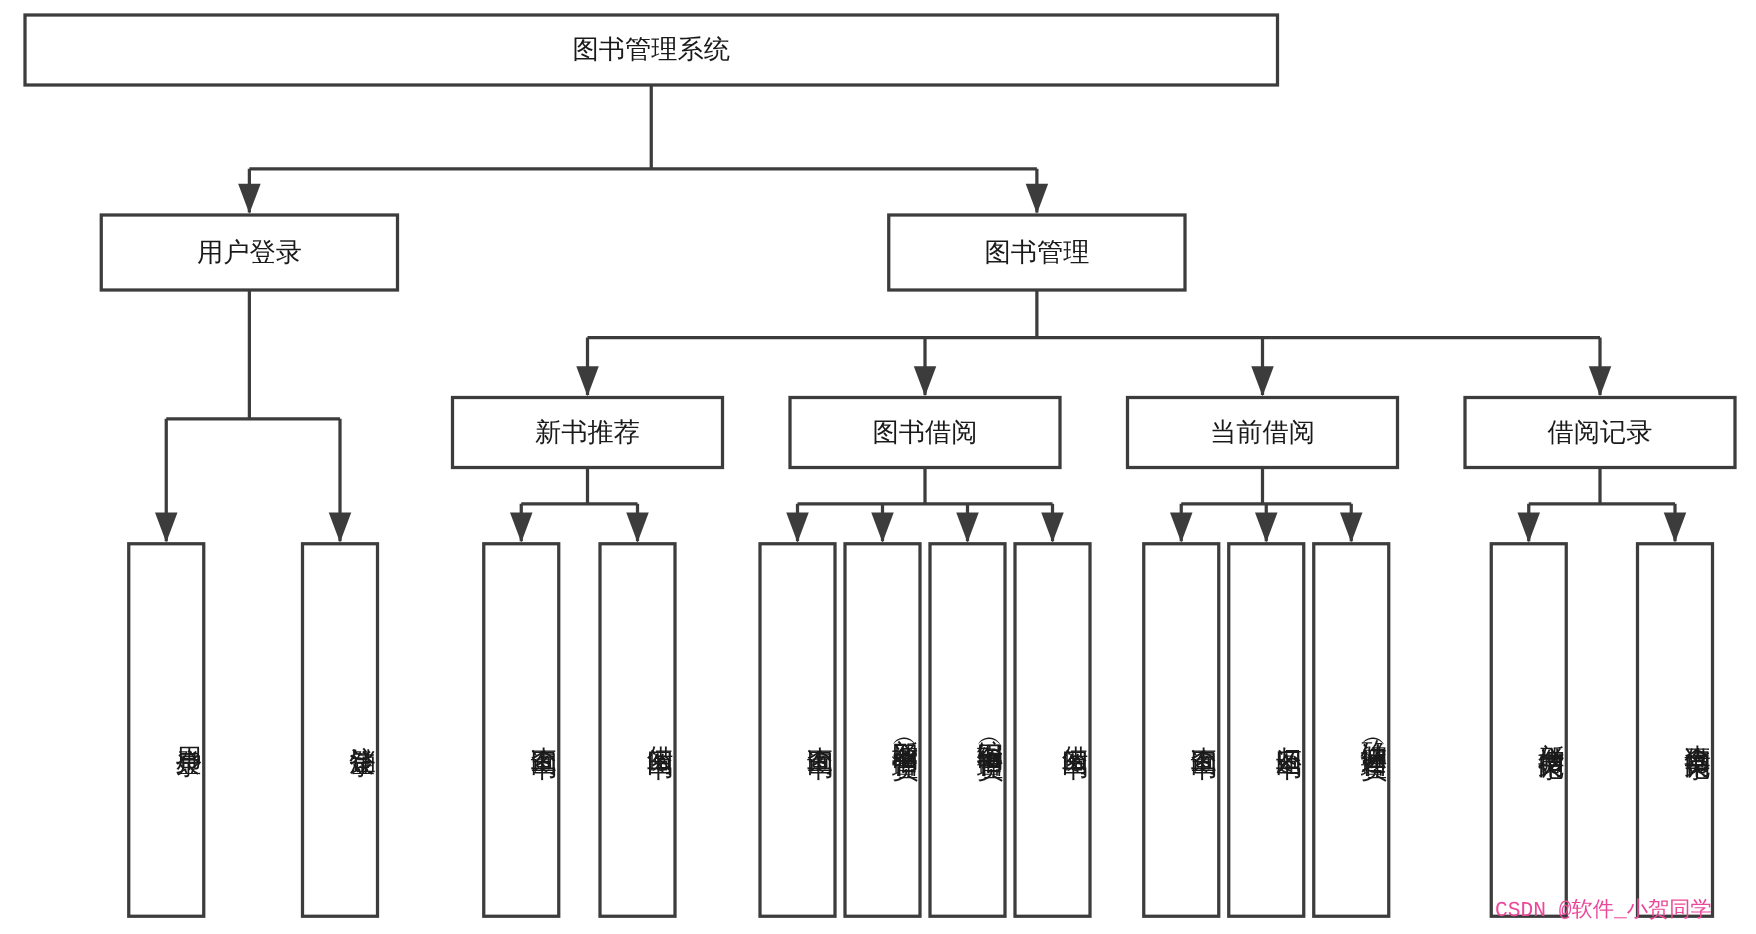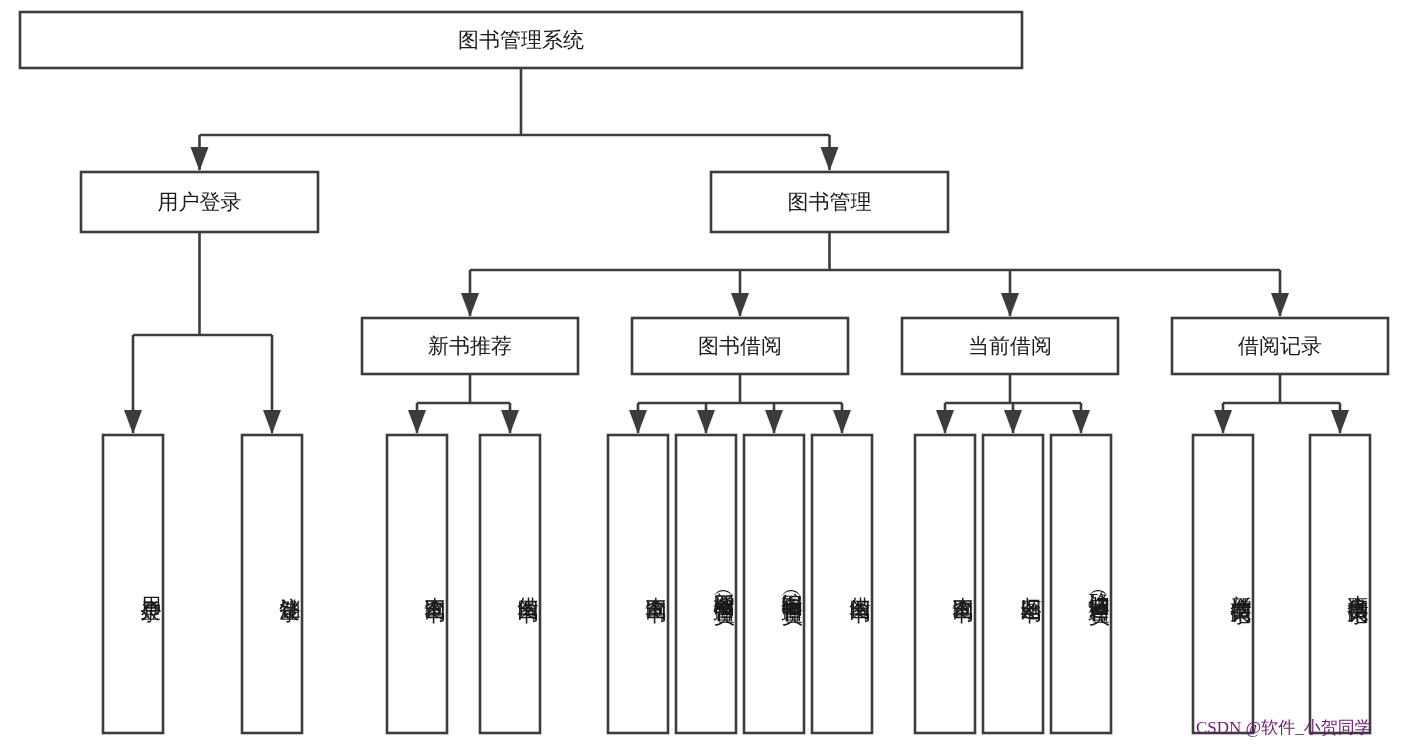--- a/index.html
+++ b/index.html
@@ -60,23 +60,23 @@
     color: #1a1a1a;
     letter-spacing: 2px;
     display: flex;
     align-items: flex-start;
     justify-content: center;
     white-space: nowrap;
     user-select: none;
   }
   .watermark {
     position: absolute;
-    font-family: Liberation Serif, serif;
+    font-family: Liberation Mono, monospace;
     font-size: 17px;
-    color: #701a75;
+    color: #ec4899;
     white-space: nowrap;
     user-select: none;
   }
 </style>
 </head>
 <body>
 
 <div id="diagram-root">
 
   <svg class="diagram-canvas" viewBox="0 0 1405 747">

